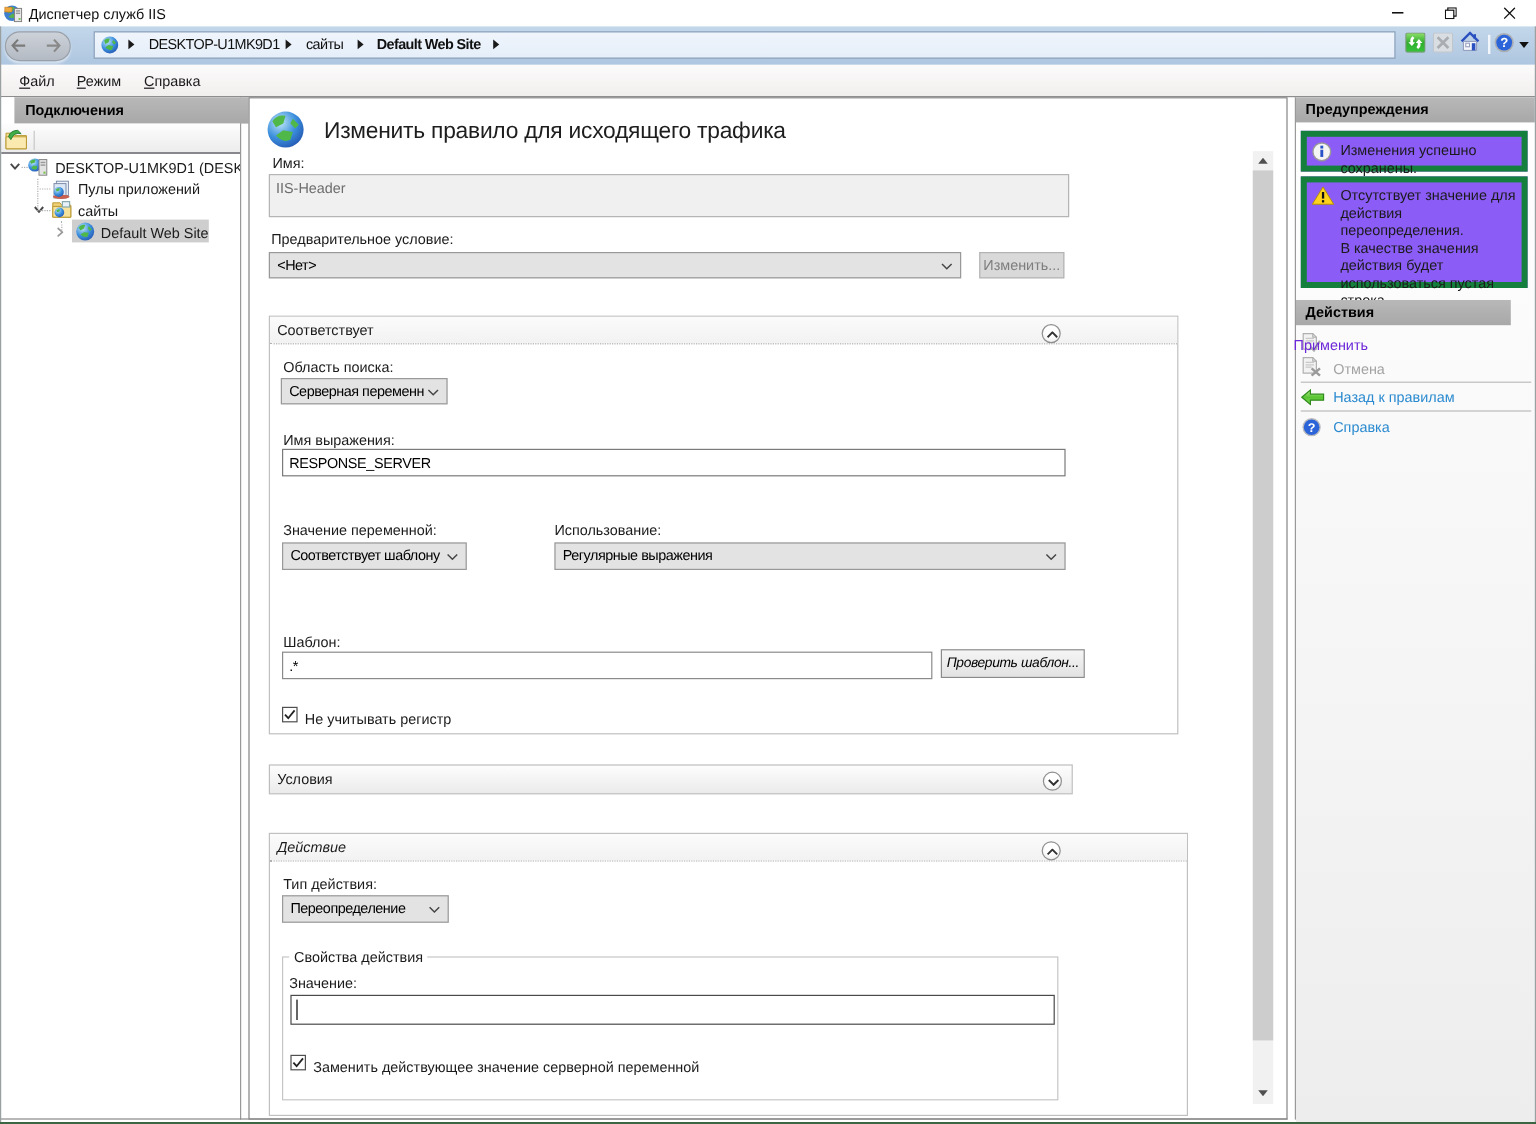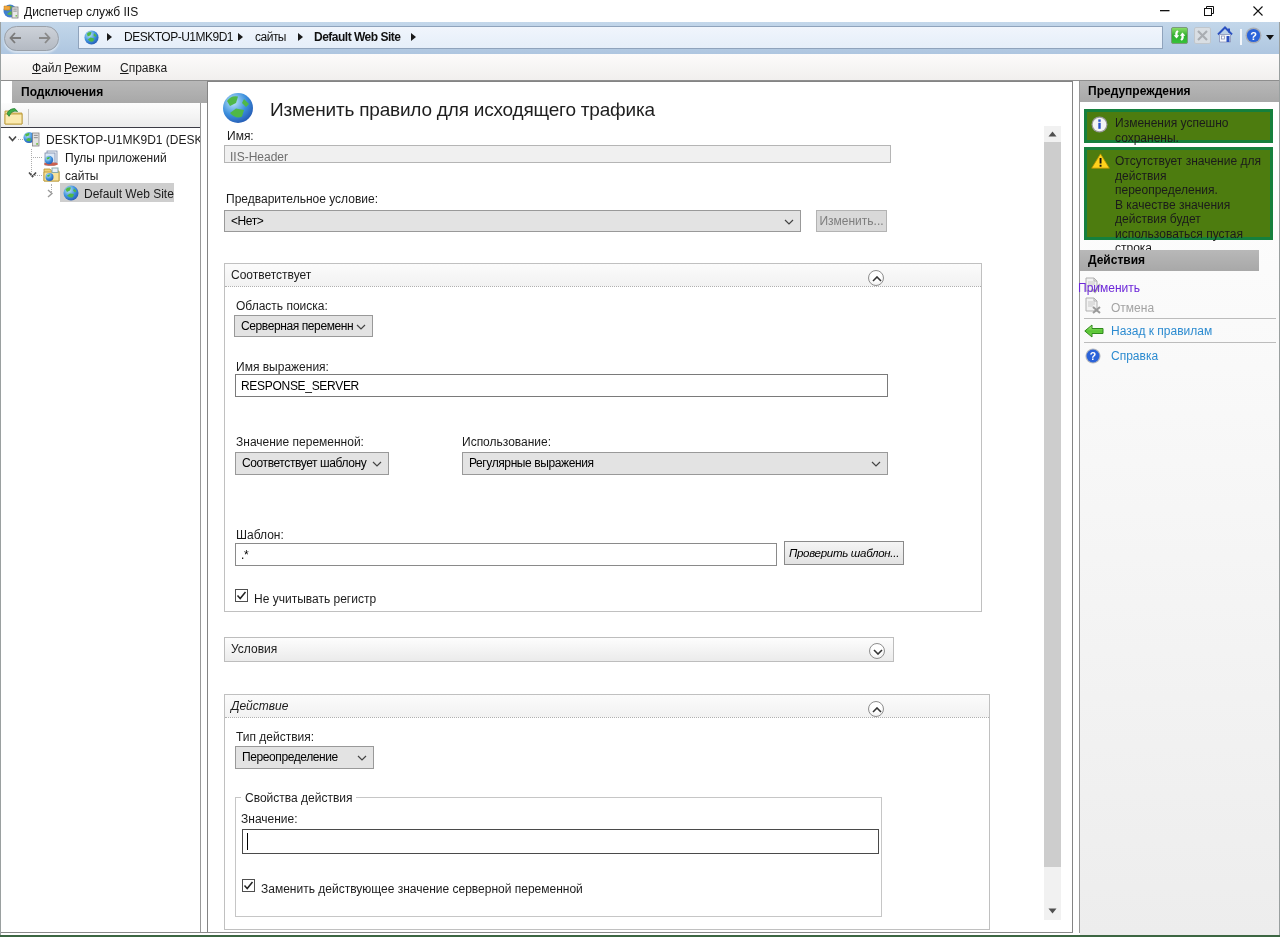--- a/index.html
+++ b/index.html
@@ -11,21 +11,21 @@
 .combo span{position:absolute;left:6px;top:3px;letter-spacing:-0.4px;}
 .cv{position:absolute;right:6px;top:8px;}
 .tbx{position:absolute;background:#fff;border:1px solid #7a7a7a;font-size:12px;color:#000;}
 .tbx span{position:absolute;left:5px;top:4px;white-space:nowrap;letter-spacing:-0.3px;}
 .grp{position:absolute;border:1px solid #c0c0c0;background:#fff;}
 .ghead{position:absolute;left:0;right:0;top:0;height:23px;background:linear-gradient(#fbfbfb,#f2f2f2);border-bottom:1px dotted #b0b0b0;font-size:12px;line-height:23px;padding-left:6px;color:#1b1b1b;}
 .circ{position:absolute;width:16px;height:16px;border-radius:50%;border:1px solid #8f8f8f;background:radial-gradient(circle at 50% 35%,#fff 40%,#e9e9e9);}
 .circ svg{position:absolute;left:3px;top:5px;}
 .chk{position:absolute;width:13px;height:13px;background:#fff;border:1px solid #4f4f4f;}
 .hdrbar{position:absolute;background:linear-gradient(#b8b8b8,#a8a8a8);font-weight:bold;font-size:12px;color:#000;}
-.alert{position:absolute;background:#4d7c0f;border:3px solid #15803d;}
+.alert{position:absolute;background:#8b5cf6;border:5px solid #15803d;}
 .alert .tx{position:absolute;left:28px;top:4px;line-height:14.5px;font-size:12px;color:#1b1b1b;}
 .act{position:absolute;font-size:12px;white-space:nowrap;}
 .sep{position:absolute;height:1px;background:#bcbcbc;}
 .bc{position:absolute;top:33px;width:0;height:0;border-left:5px solid #1a1a1a;border-top:4px solid transparent;border-bottom:4px solid transparent;}
 .bct{position:absolute;top:30px;font-size:12px;color:#111;white-space:nowrap;letter-spacing:-0.5px;}
 .mi{position:absolute;top:61px;font-size:12px;color:#1b1b1b;}
 </style>
 </head>
 <body>
 
@@ -109,21 +109,21 @@
 </svg>
 <div class="a" style="left:1240px;top:29px;width:2px;height:16px;background:#f3f7fb;"></div>
 <svg class="a" style="left:1245px;top:27px;" width="17" height="17" viewBox="0 0 17 17">
  <circle cx="8.5" cy="8.5" r="8" fill="#a9adb4"></circle>
  <circle cx="8.5" cy="8.5" r="6.6" fill="#2b63d9"></circle>
  <text x="8.5" y="12.5" text-anchor="middle" font-family="Liberation Sans" font-size="11" font-weight="bold" fill="#fff">?</text>
 </svg>
 <div class="a" style="left:1266px;top:35px;width:0;height:0;border-top:5px solid #111;border-left:4px solid transparent;border-right:4px solid transparent;"></div>
 
 <div class="a" style="left:0;top:54px;width:1280px;height:26px;background:linear-gradient(#fcfbfb,#f1efee);"></div>
-<div class="mi" style="left:32px;"><u>Ф</u>айл</div>
+<div class="mi" style="left:16px;"><u>Ф</u>айл</div>
 <div class="mi" style="left:64px;"><u>Р</u>ежим</div>
 <div class="mi" style="left:120px;"><u>С</u>правка</div>
 <div class="a" style="left:0;top:80px;width:1280px;height:1px;background:#8e8e8e;"></div>
 
 <div class="a" style="left:1px;top:81px;width:199px;height:854px;background:#fff;"></div>
 <div class="a" style="left:200px;top:81px;width:1px;height:852px;background:#999;"></div>
 <div class="hdrbar" style="left:12px;top:81px;width:199px;height:22px;line-height:22px;padding-left:9px;">Подключения</div>
 <div class="a" style="left:1px;top:103px;width:199px;height:24px;background:linear-gradient(#fdfdfd,#ececec);"></div>
 <svg class="a" style="left:4px;top:108px;" width="19" height="17" viewBox="0 0 19 17">
  <path d="M1 3 h6 l1.5 2 H18 v11 H1 Z" fill="#f5dd8f" stroke="#b8962e" stroke-width="0.8"></path>
@@ -185,21 +185,21 @@
 
 <div class="a" style="left:207px;top:81px;width:866px;height:852px;border:1px solid #848484;background:#fff;"></div>
 <svg class="a" style="left:222px;top:92px;" width="32" height="32" viewBox="0 0 32 32">
  <circle cx="16" cy="16" r="15" fill="url(#glb)"></circle>
  <path d="M5 9 Q9 3 16 4.5 L14 11 L8 14 Z" fill="#4fb848"></path>
  <path d="M8 21 Q14 27.5 20 24.5 L22 18 L14 16.5 Z" fill="#4fb848"></path>
  <path d="M22 7 L27 12 L24 15 L20 11 Z" fill="#4fb848"></path>
 </svg>
 <div class="a" style="left:270px;top:99px;font-size:19px;color:#1e1e1e;white-space:nowrap;letter-spacing:-0.2px;">Изменить правило для исходящего трафика</div>
 <div class="lbl" style="left:227px;top:129px;">Имя:</div>
-<div class="a" style="left:224px;top:145px;width:667px;height:18px;background:#f0f0f0;border:1px solid #b5b5b5;">
+<div class="a" style="left:224px;top:145px;width:667px;height:36px;background:#f0f0f0;border:1px solid #b5b5b5;">
     <span style="position:absolute;left:5px;top:4px;color:#6e6e6e;">IIS-Header</span>
   </div>
 <div class="lbl" style="left:226px;top:192px;">Предварительное условие:</div>
 <div class="combo" style="left:224px;top:210px;width:577px;height:22px;">
     <span>&lt;Нет&gt;</span>
  <svg class="cv" width="10" height="6" viewBox="0 0 10 6">
       <path d="M1 1 L5 5 L9 1" fill="none" stroke="#444" stroke-width="1.2"></path>
     </svg>
   </div>
 <div class="a" style="left:816px;top:210px;width:71px;height:22px;background:#d9d9d9;border:1px solid #b3b3b3;font-size:12px;color:#7e7e7e;text-align:center;line-height:20px;">Изменить...</div>

